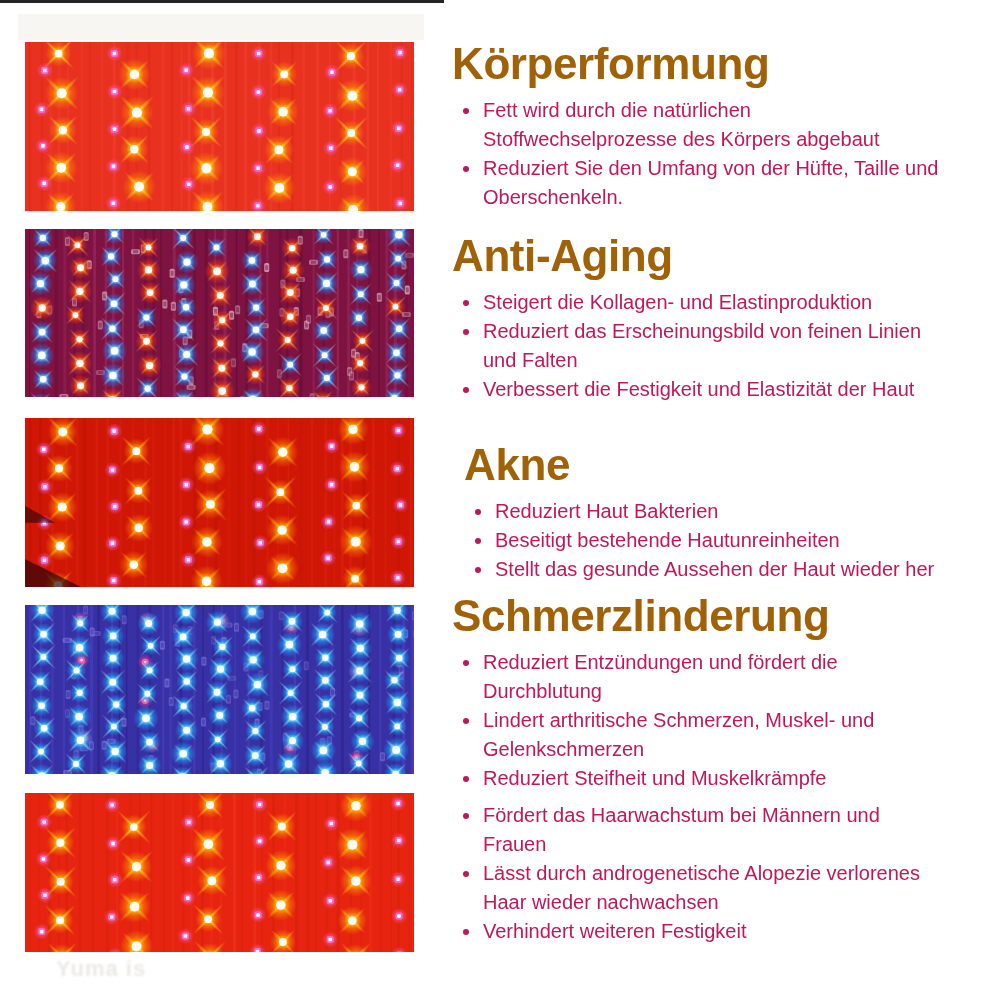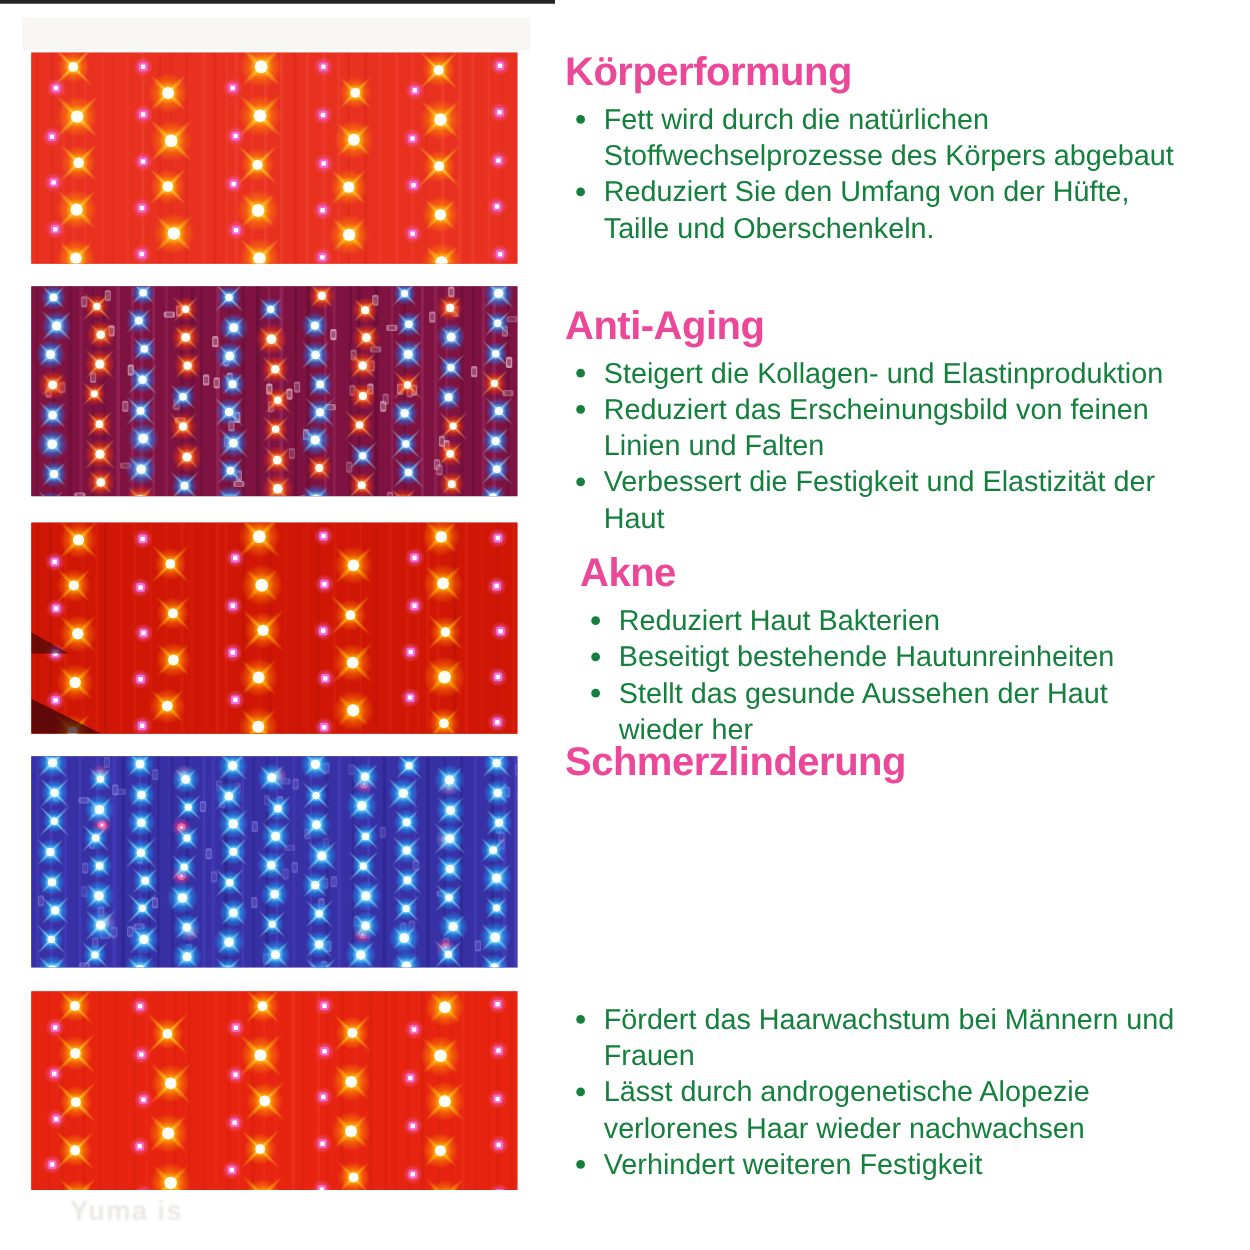--- a/index.html
+++ b/index.html
@@ -12,30 +12,30 @@
   .pre-strip{position:absolute;left:18px;top:14px;width:406px;height:26px;background:#f7f6f3;}
   .panel{position:absolute;left:25px;width:389px;overflow:hidden;background:#888;}
   .p0{top:42px;height:169px;}
   .p1{top:229px;height:168px;}
   .p2{top:418px;height:169px;}
   .p3{top:605px;height:169px;}
   .p4{top:793px;height:159px;}
   .panel svg{display:block;}
   .sec{position:absolute;left:452px;width:532px;}
   .sec h2{
-    margin:0;font-size:32px;line-height:1.2;font-weight:700;
-    color:#ec4899;letter-spacing:-0.4px;
+    margin:0;font-size:44px;line-height:1.2;font-weight:700;
+    color:#a16207;letter-spacing:-0.4px;
   }
   .sec ul{margin:5px 0 0 0;padding:0 0 0 30px;max-width:492px;}
   .sec li{
-    font-size:23px;line-height:29px;color:#15803d;max-width:462px;
+    font-size:20px;line-height:29px;color:#be185d;max-width:462px;
     padding-left:1px;
   }
   .s0{top:38px;}
-  .s1{top:241px;}
+  .s1{top:230px;}
   .s2{top:439px;margin-left:12px;}
   .s3{top:590px;}
   .s4{top:796px;}
   .watermark{
     position:absolute;left:56px;top:956px;font-size:22px;font-weight:700;
     color:#ebe9e6;filter:blur(1px);letter-spacing:1px;
   }
 </style>
 </head>
 <body>
@@ -1836,20 +1836,25 @@
     <h2>Akne</h2>
     <ul>
       <li>Reduziert Haut Bakterien</li>
       <li>Beseitigt bestehende Hautunreinheiten</li>
       <li>Stellt das gesunde Aussehen der Haut wieder her</li>
     </ul>
   </section>
 
   <section class="sec s3">
     <h2>Schmerzlinderung</h2>
+    <ul>
+      <li>Reduziert Entzündungen und fördert die Durchblutung</li>
+      <li>Lindert arthritische Schmerzen, Muskel- und Gelenkschmerzen</li>
+      <li>Reduziert Steifheit und Muskelkrämpfe</li>
+    </ul>
   </section>
 
   <section class="sec s4">
     <ul>
       <li>Fördert das Haarwachstum bei Männern und Frauen</li>
       <li>Lässt durch androgenetische Alopezie verlorenes Haar wieder nachwachsen</li>
       <li>Verhindert weiteren Festigkeit</li>
     </ul>
   </section>
 

